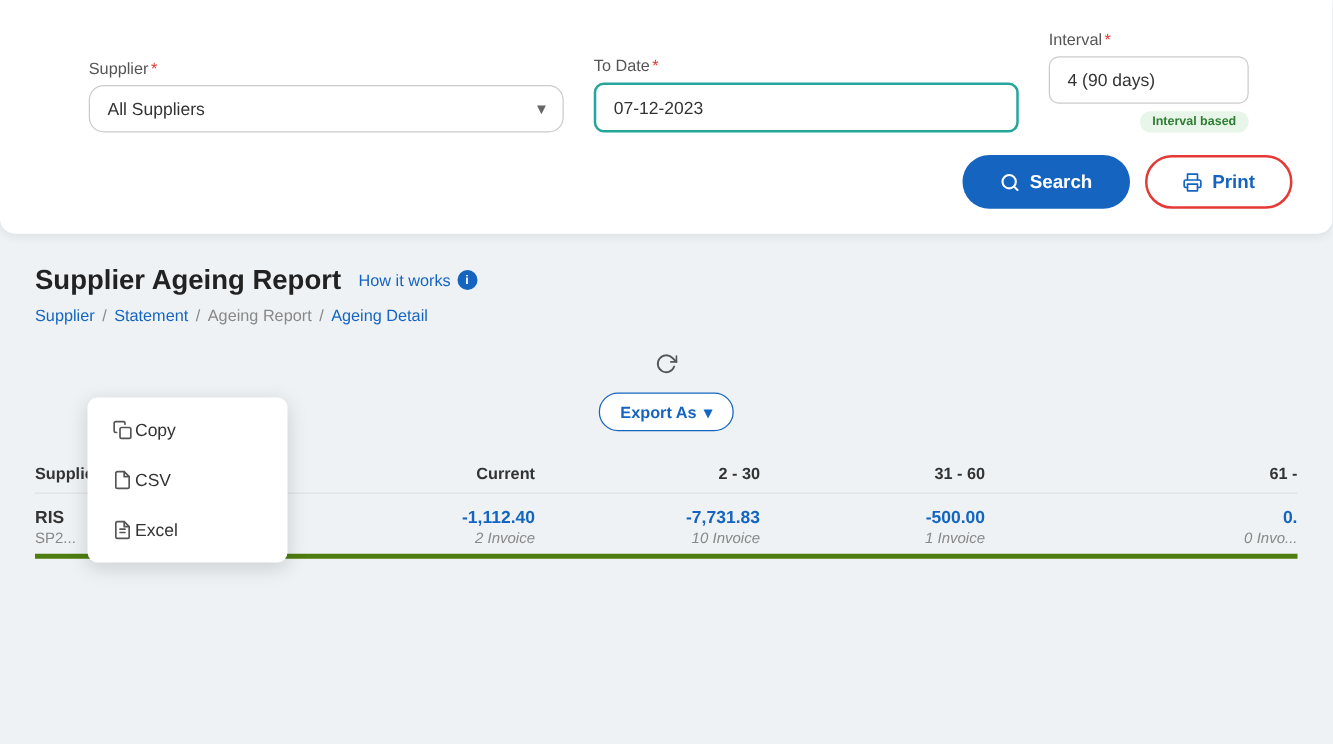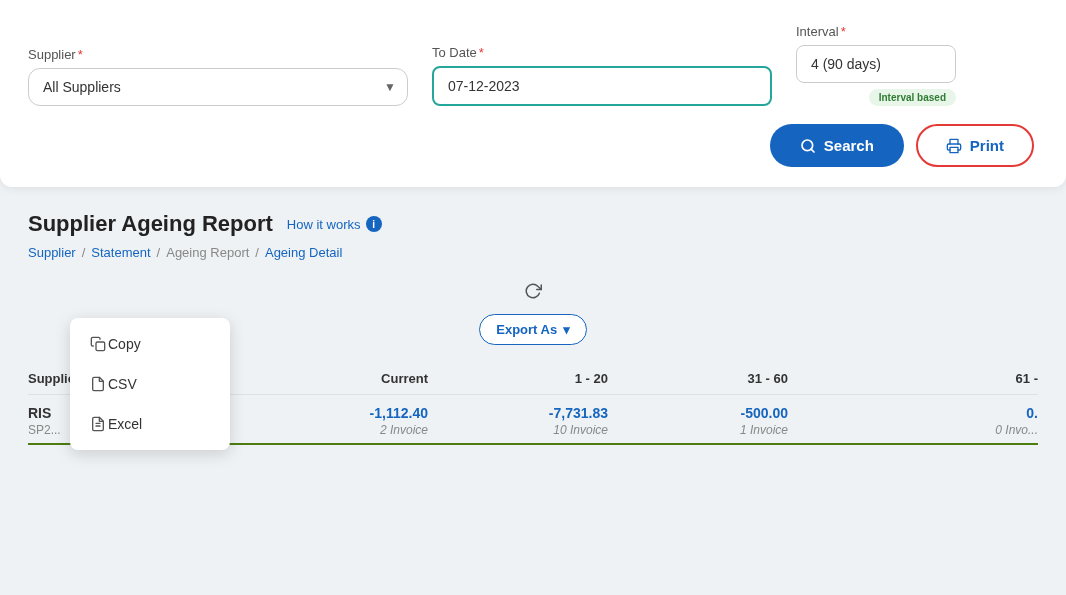--- a/index.html
+++ b/index.html
@@ -39,20 +39,21 @@
       font-weight: 500;
     }
 
     .form-group label .required {
       color: #e53935;
       margin-left: 2px;
     }
 
     .form-group.supplier {
       flex: 0 0 380px;
+      margin-left: 43px;
     }
 
     .form-group.todate {
       flex: 0 0 340px;
     }
 
     .form-group.interval {
       flex: 0 0 160px;
     }
 
@@ -288,21 +289,21 @@
     .col-supplier { flex: 0 0 220px; }
     .col-current { flex: 0 0 200px; text-align: right; padding-right: 20px; }
     .col-1-30 { flex: 0 0 180px; text-align: right; padding-right: 20px; }
     .col-31-60 { flex: 0 0 180px; text-align: right; padding-right: 20px; }
     .col-61 { flex: 1; text-align: right; }
 
     .table-data-row {
       display: flex;
       align-items: flex-start;
       padding: 10px 0 6px 0;
-      border-bottom: 2px solid #4d7c0f;
+      border-bottom: 4px solid #4d7c0f;
     }
 
     .supplier-name { font-weight: 700; font-size: 14px; color: #333; }
     .supplier-code { font-size: 12px; color: #888; margin-top: 2px; }
 
     .cell-amount { font-weight: 600; font-size: 14px; color: #1565c0; }
     .cell-sub { font-size: 12px; color: #888; margin-top: 2px; font-style: italic; }
     .negative { color: #1565c0; }
 
     .interval-group {
@@ -425,21 +426,21 @@
           </svg>
         </span>
         <span>Excel</span>
       </div>
     </div>
   </div>
 
   <div class="table-header-row">
     <div class="col-supplier">Supplier</div>
     <div class="col-current">Current</div>
-    <div class="col-1-30">1 - 20</div>
+    <div class="col-1-30">2 - 30</div>
     <div class="col-31-60">31 - 60</div>
     <div class="col-61">61 -</div>
   </div>
 
   <div class="table-data-row">
     <div class="col-supplier">
       <div class="supplier-name">RIS</div>
       <div class="supplier-code">SP2...</div>
     </div>
     <div class="col-current">

